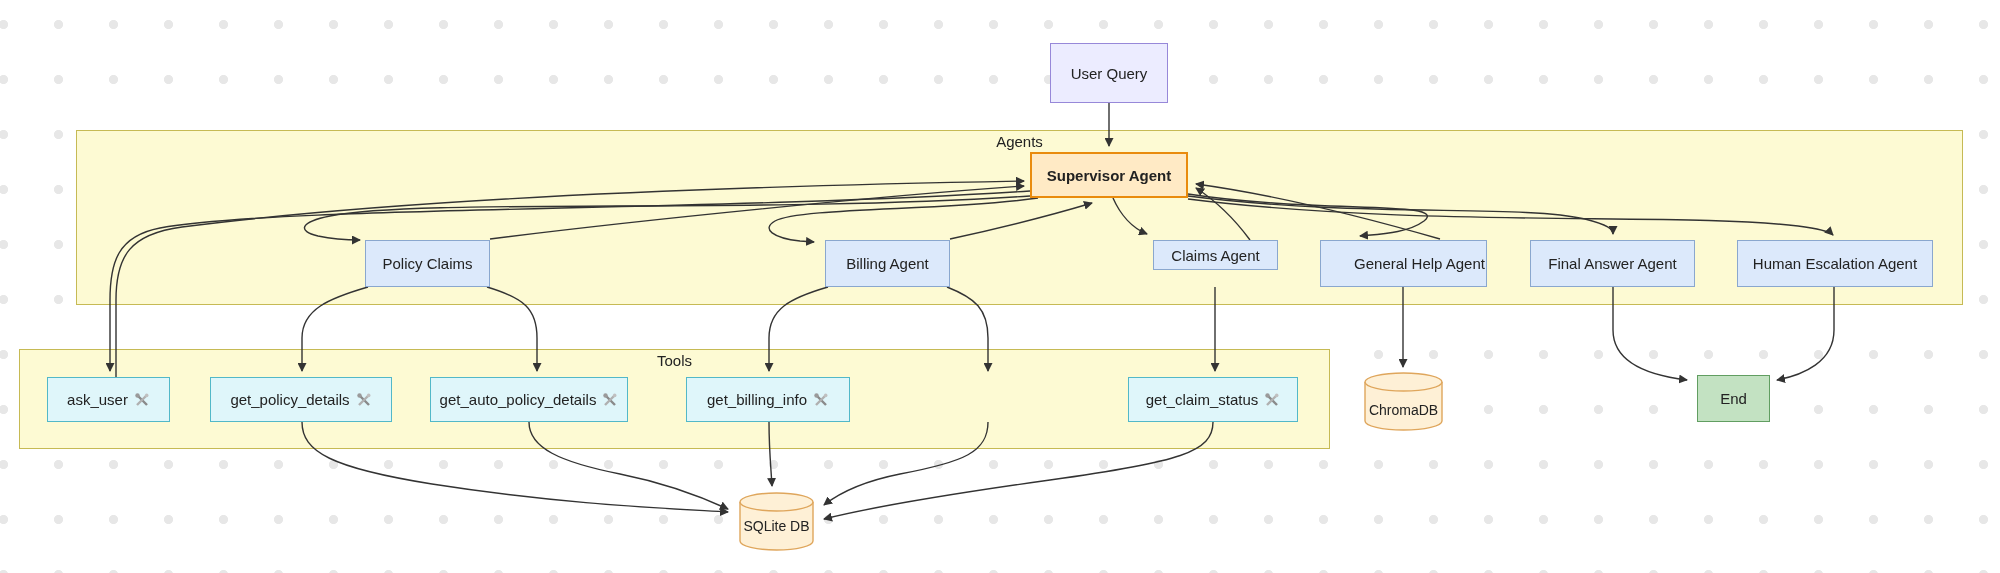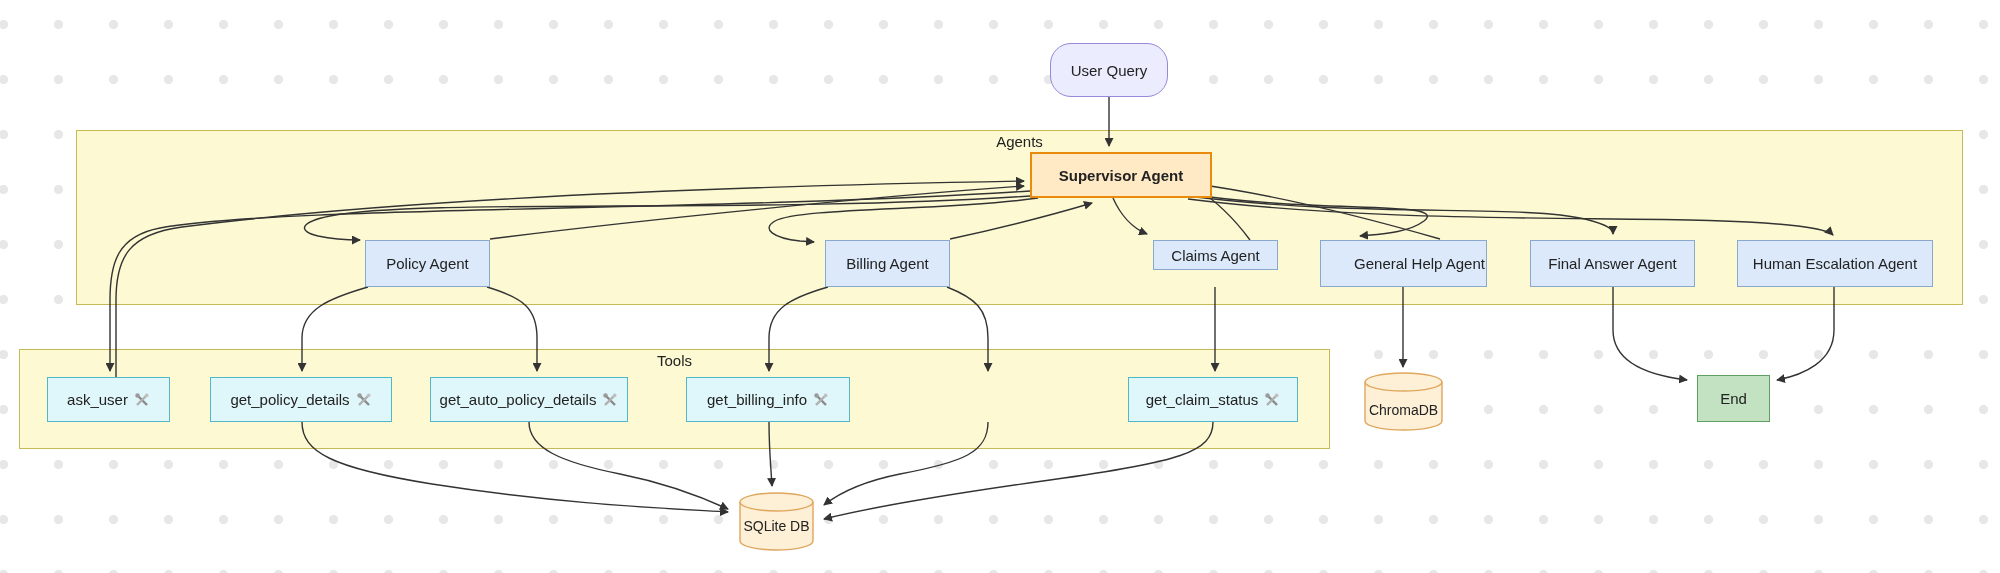--- a/index.html
+++ b/index.html
@@ -106,30 +106,30 @@
         <path d="M1365,382 L1365,421 A38.5,9 0 0 0 1442,421 L1442,382"></path>
         <ellipse cx="1403.5" cy="382" rx="38.5" ry="9"></ellipse>
       </g>
       <g>
         <path d="M740,502 L740,541 A36.5,9 0 0 0 813,541 L813,502"></path>
         <ellipse cx="776.5" cy="502" rx="36.5" ry="9"></ellipse>
       </g>
     </g>
   </svg>
 
-  <div class="node n-query" style="left:1050px;top:43px;width:118px;height:54px;border-radius:21px;">
+  <div class="node n-query" style="left:1050px;top:43px;width:118px;height:60px;">
     <span>User Query</span>
   </div>
 
-  <div class="node n-supervisor" style="left:1030px;top:152px;width:182px;height:46px;">
+  <div class="node n-supervisor" style="left:1030px;top:152px;width:158px;height:46px;">
     <span>Supervisor Agent</span>
   </div>
 
   <div class="node n-agent" style="left:365px;top:240px;width:125px;height:47px;">
-    <span>Policy Agent</span>
+    <span>Policy Claims</span>
   </div>
   <div class="node n-agent" style="left:825px;top:240px;width:125px;height:47px;">
     <span>Billing Agent</span>
   </div>
   <div class="node n-agent" style="left:1153px;top:240px;width:125px;height:30px;">
     <span>Claims Agent</span>
   </div>
   <div class="node n-agent" style="left:1320px;top:240px;width:167px;height:47px;padding-left:32px;">
     <span>General Help Agent</span>
   </div>

